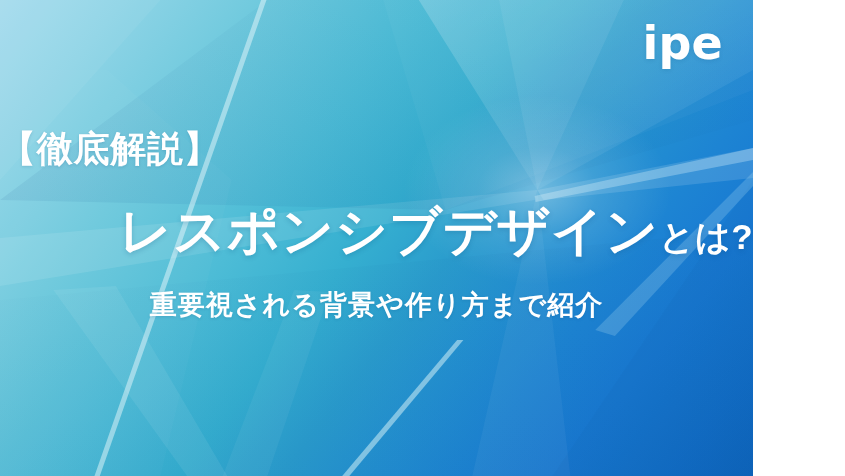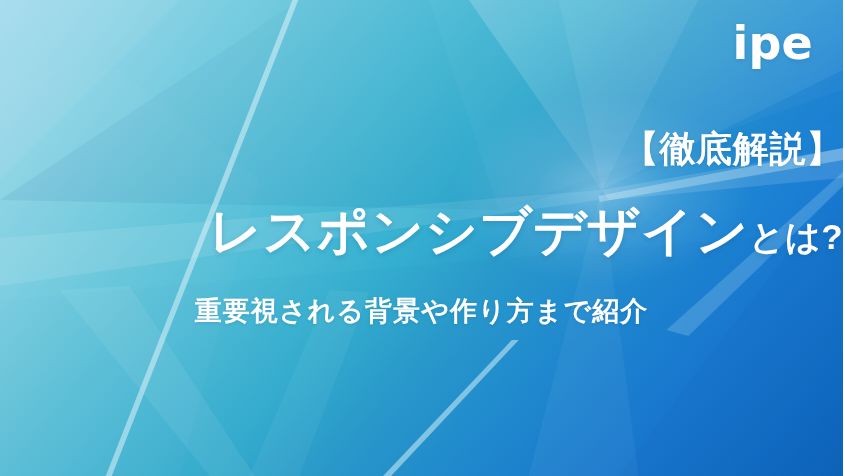--- a/index.html
+++ b/index.html
@@ -4,21 +4,21 @@
 <title>Responsive Design Banner</title>
 <style>
   html, body {
     margin: 0;
     padding: 0;
     background: #ffffff;
   }
 
   #banner {
     position: relative;
-    width: 843px;
+    width: 753px;
     height: 476px;
     overflow: hidden;
     font-family: "Liberation Sans", "DejaVu Sans", sans-serif;
     
     background:
       linear-gradient(128deg,
         #a6dced 0%,
         #8fd4e6 11%,
         #6ec9dd 24%,
         #4dbcd6 38%,
@@ -49,21 +49,21 @@
     flex-direction: column;
     align-items: center;
     pointer-events: none;
   }
 
   .kicker {
     position: absolute;
     top: 128px;
     left: 0;
     right: 0;
-    text-align: right;
+    text-align: left;
     color: #ffffff;
     font-size: 36px;
     font-weight: 700;
     letter-spacing: 0.02em;
     line-height: 1.15;
     text-shadow: 0 1px 3px rgba(10, 70, 120, 0.18);
   }
 
   .headline {
     position: absolute;
@@ -82,21 +82,21 @@
 
   .headline .suffix {
     font-size: 35px;
     font-weight: 700;
     letter-spacing: 0.01em;
     vertical-align: baseline;
   }
 
   .subtitle {
     position: absolute;
-    top: 295px;
+    top: 289px;
     left: 0;
     right: 0;
     text-align: center;
     color: #ffffff;
     font-size: 27px;
     font-weight: 700;
     letter-spacing: 0.04em;
     line-height: 1.2;
     text-shadow: 0 1px 3px rgba(10, 70, 120, 0.18);
   }

